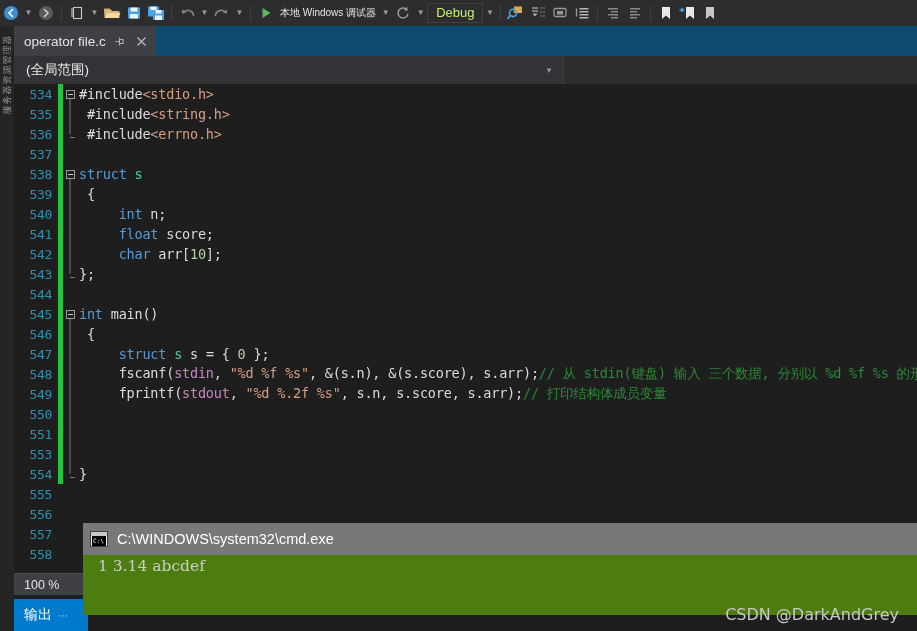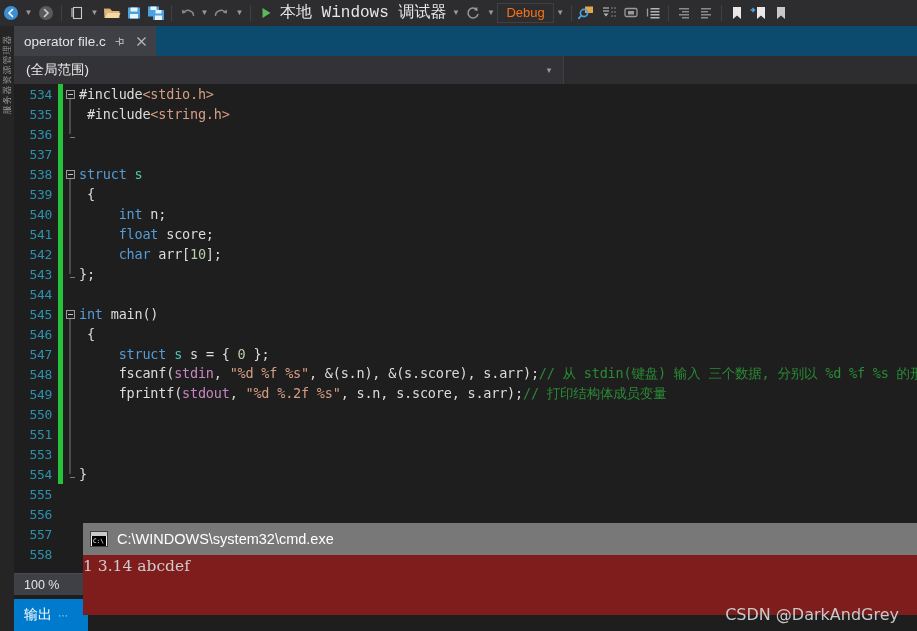--- a/index.html
+++ b/index.html
@@ -23,26 +23,26 @@
     display: flex; align-items: center; justify-content: center;
     flex: 0 0 auto;
   }
   .tb-caret {
     width: 13px; height: 24px;
     display: flex; align-items: center; justify-content: center;
     color: #9a9a9a; font-size: 8px; flex: 0 0 auto;
   }
   .tb-sep { width: 1px; height: 16px; background: #3f3f46; margin: 0 4px; flex:0 0 auto;}
   .tb-text {
-    color: #e6e6e6; font-size: 16px; white-space: nowrap;
-    padding: 12px 3px; display:flex; align-items:center; height:24px;font-family:Liberation Mono, monospace;
+    color: #e6e6e6; font-size: 10px; white-space: nowrap;
+    padding: 12px 3px; display:flex; align-items:center; height:24px;
   }
   .tb-combo {
     height: 20px; border: 1px solid #3f3f46; background: #2d2d30;
-    color: #f97316; font-size: 13px; display: flex; align-items: center;
+    color: #bef264; font-size: 13px; display: flex; align-items: center;
     padding: 0 8px; flex: 0 0 auto;
   }
 
   svg { display:block; }
 
   
   .left-strip {
     position: absolute; left: 0; top: 26px; width: 14px; height: 605px;
     background: #252526;
   }
@@ -153,21 +153,21 @@
     position: absolute; left: 14px; bottom: 0px; width: 74px; height: 32px;
     background: #007acc; color: #ffffff;
     display: flex; align-items: center; padding-left: 10px; gap: 6px;
   }
   .outtab-label { font-size: 14px; }
   .outtab-dots { color: #a8d8f5; font-size: 10px; letter-spacing:1px; }
 
   
   .console {
     position: absolute; left: 83px; top: 523px; width: 834px; height: 92px;
-    background: #7f1d1d; overflow: hidden;
+    background: #4d7c0f; overflow: hidden;
   }
   .console-title {
     height: 32px; background: #787878;
     display: flex; align-items: center; gap: 9px; padding-left: 7px;
   }
   .console-icon {
     width: 18px; height: 16px; background: #f2f2f2;
     border: 1px solid #404040; position: relative; flex:0 0 auto;
   }
   .console-icon::before {
@@ -177,21 +177,21 @@
     position:absolute; left:1px; top:4px; right:1px; bottom:0;
     background:#000; color:#fff; font-family:"DejaVu Sans Mono", monospace;
     font-size:6px; line-height:10px; text-align:left; padding-left:1px;
   }
   .console-title-text { color: #ffffff; font-size: 14.5px; white-space: nowrap; }
   .console-body {
     padding: 2px 0 0 0;
     font-family: "DejaVu Serif", serif; font-size: 15.5px; color: #cccccc;
     line-height: 19px;
   }
-  .console-line { white-space: pre; padding-left: 0; }
+  .console-line { white-space: pre; padding-left: 15px; }
   .console-cursor {
     display: inline-block; width: 11px; height: 5px;
     background: #cccccc; vertical-align: baseline; margin-left: 12px;
   }
 
   
   .watermark {
     position: absolute; right: 18px; bottom: 7px;
     color: #c8c8c8; font-size: 16px; white-space: nowrap;
     font-family: "DejaVu Sans", sans-serif;
@@ -372,21 +372,21 @@
     <div class="scope-combo">
       <span class="scope-text">(全局范围)</span>
       <span class="scope-caret">▾</span>
     </div>
     <div class="scope-rest"></div>
   </div>
 
   <div class="editor" id="editor">
       <div class="code-row"><div class="gutter">534</div><div class="changebar green"></div><div class="foldcol"><div class="fold-line half-bot"></div><div class="fold-box"></div></div><div class="code"><span class="macro">#include</span><span class="inc">&lt;stdio.h&gt;</span></div></div>
       <div class="code-row"><div class="gutter">535</div><div class="changebar green"></div><div class="foldcol"><div class="fold-line"></div></div><div class="code"><span class="punct"> </span><span class="macro">#include</span><span class="inc">&lt;string.h&gt;</span></div></div>
-      <div class="code-row"><div class="gutter">536</div><div class="changebar green"></div><div class="foldcol"><div class="fold-line half-top"></div><div class="fold-end"></div></div></div>
+      <div class="code-row"><div class="gutter">536</div><div class="changebar green"></div><div class="foldcol"><div class="fold-line half-top"></div><div class="fold-end"></div></div><div class="code"><span class="punct"> </span><span class="macro">#include</span><span class="inc">&lt;errno.h&gt;</span></div></div>
       <div class="code-row"><div class="gutter">537</div><div class="changebar green"></div><div class="foldcol"></div><div class="code"></div></div>
       <div class="code-row"><div class="gutter">538</div><div class="changebar green"></div><div class="foldcol"><div class="fold-line half-bot"></div><div class="fold-box"></div></div><div class="code"><span class="kw">struct</span><span class="punct"> </span><span class="type2">s</span></div></div>
       <div class="code-row"><div class="gutter">539</div><div class="changebar green"></div><div class="foldcol"><div class="fold-line"></div></div><div class="code"><span class="punct"> {</span></div></div>
       <div class="code-row"><div class="gutter">540</div><div class="changebar green"></div><div class="foldcol"><div class="fold-line"></div></div><div class="code"><span class="punct">     </span><span class="kw">int</span><span class="punct"> n;</span></div></div>
       <div class="code-row"><div class="gutter">541</div><div class="changebar green"></div><div class="foldcol"><div class="fold-line"></div></div><div class="code"><span class="punct">     </span><span class="kw">float</span><span class="punct"> score;</span></div></div>
       <div class="code-row"><div class="gutter">542</div><div class="changebar green"></div><div class="foldcol"><div class="fold-line"></div></div><div class="code"><span class="punct">     </span><span class="kw">char</span><span class="punct"> arr[</span><span class="num">10</span><span class="punct">];</span></div></div>
       <div class="code-row"><div class="gutter">543</div><div class="changebar green"></div><div class="foldcol"><div class="fold-line half-top"></div><div class="fold-end"></div></div><div class="code"><span class="punct">};</span></div></div>
       <div class="code-row"><div class="gutter">544</div><div class="changebar green"></div><div class="foldcol"></div><div class="code"></div></div>
       <div class="code-row"><div class="gutter">545</div><div class="changebar green"></div><div class="foldcol"><div class="fold-line half-bot"></div><div class="fold-box"></div></div><div class="code"><span class="kw">int</span><span class="punct"> main()</span></div></div>
       <div class="code-row"><div class="gutter">546</div><div class="changebar green"></div><div class="foldcol"><div class="fold-line"></div></div><div class="code"><span class="punct"> {</span></div></div>

